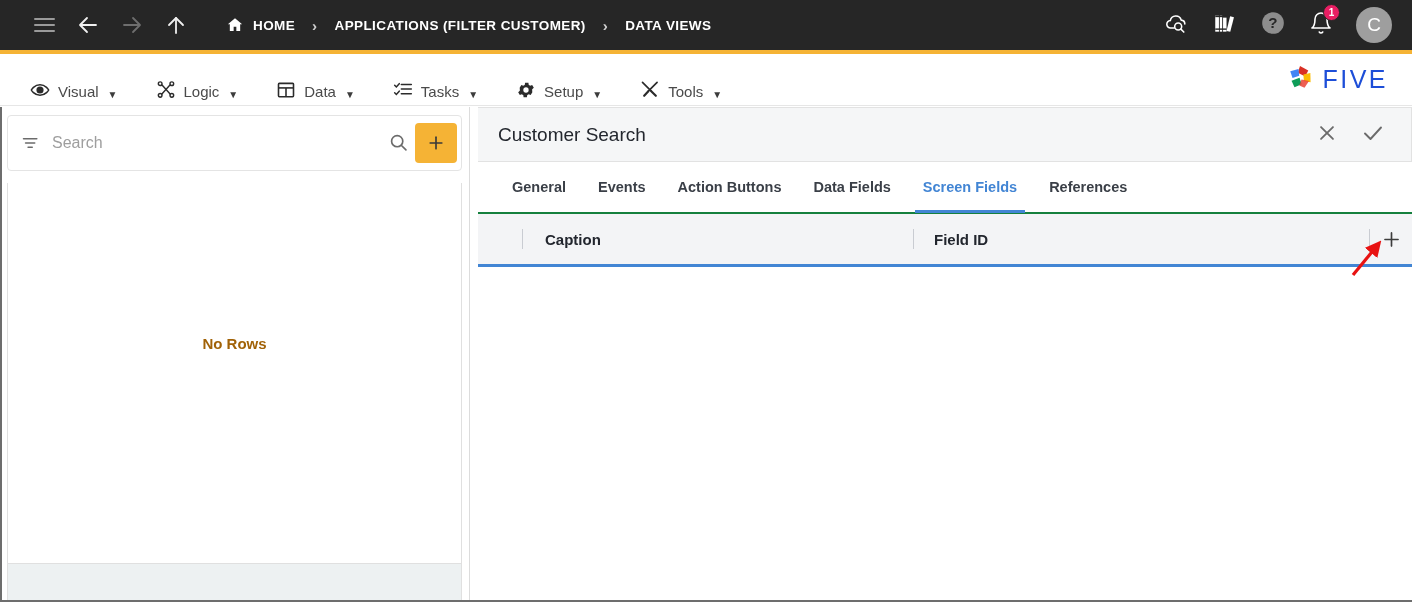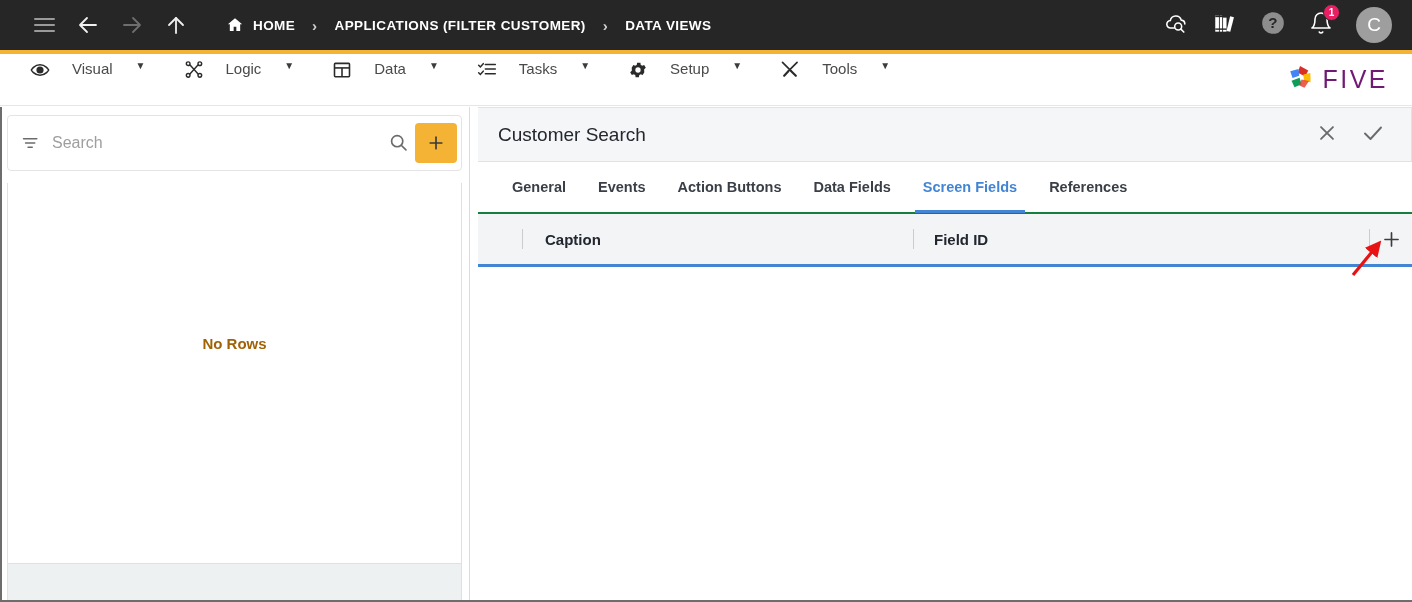--- a/index.html
+++ b/index.html
@@ -62,33 +62,33 @@
     margin-left: 8px; cursor: pointer;
   }
 
   
   .menubar {
     position: absolute; left: 0; top: 54px; width: 1412px; height: 52px;
     background: #ffffff; display: flex; align-items: center;
     border-bottom: 1px solid #e6e6e6;
   }
   .menu-item {
-    display: flex; align-items: flex-start; gap: 22px;
+    display: flex; align-items: flex-end; gap: 8px;
     padding: 0 16px; margin-left: 6px; height: 40px;
     color: #4a4a4a; font-size: 15px; cursor: pointer;
   }
   .menu-item:first-child { margin-left: 14px; }
   .menu-caret { font-size: 10px; color: #3c3c3c; margin-left: 1px; }
   .menu-ico { width: 20px; height: 20px; display:flex; align-items:center; justify-content:center; }
 
   .brand {
     margin-left: auto; display: flex; align-items: center; gap: 7px; padding-right: 24px;
   }
   .brand-text {
-    font-size: 25px; letter-spacing: 2.5px; color: #701a75; font-weight: 400;
+    font-size: 25px; letter-spacing: 2.5px; color: #1d4ed8; font-weight: 400;
   }
 
   
   .left-panel {
     position: absolute; left: 0; top: 107px; width: 470px; height: 495px;
     border-right: 1px solid #dcdcdc;
     background: #ffffff;
   }
   .search-wrap {
     margin: 8px 7px 0 7px; height: 56px;

